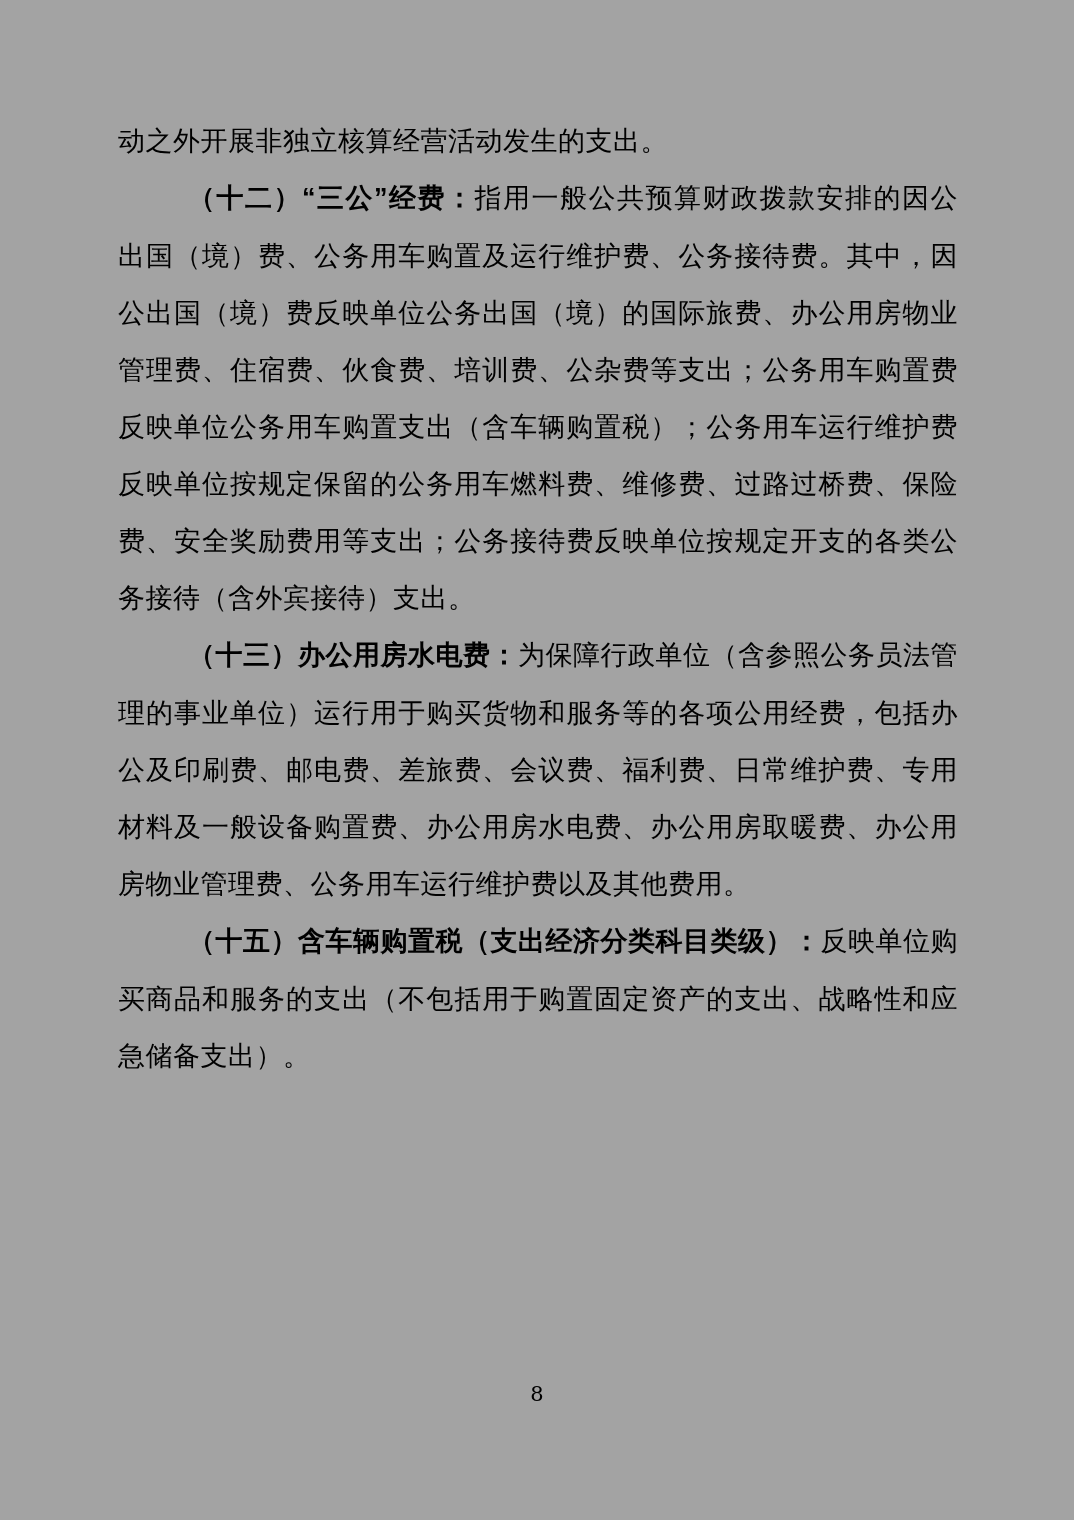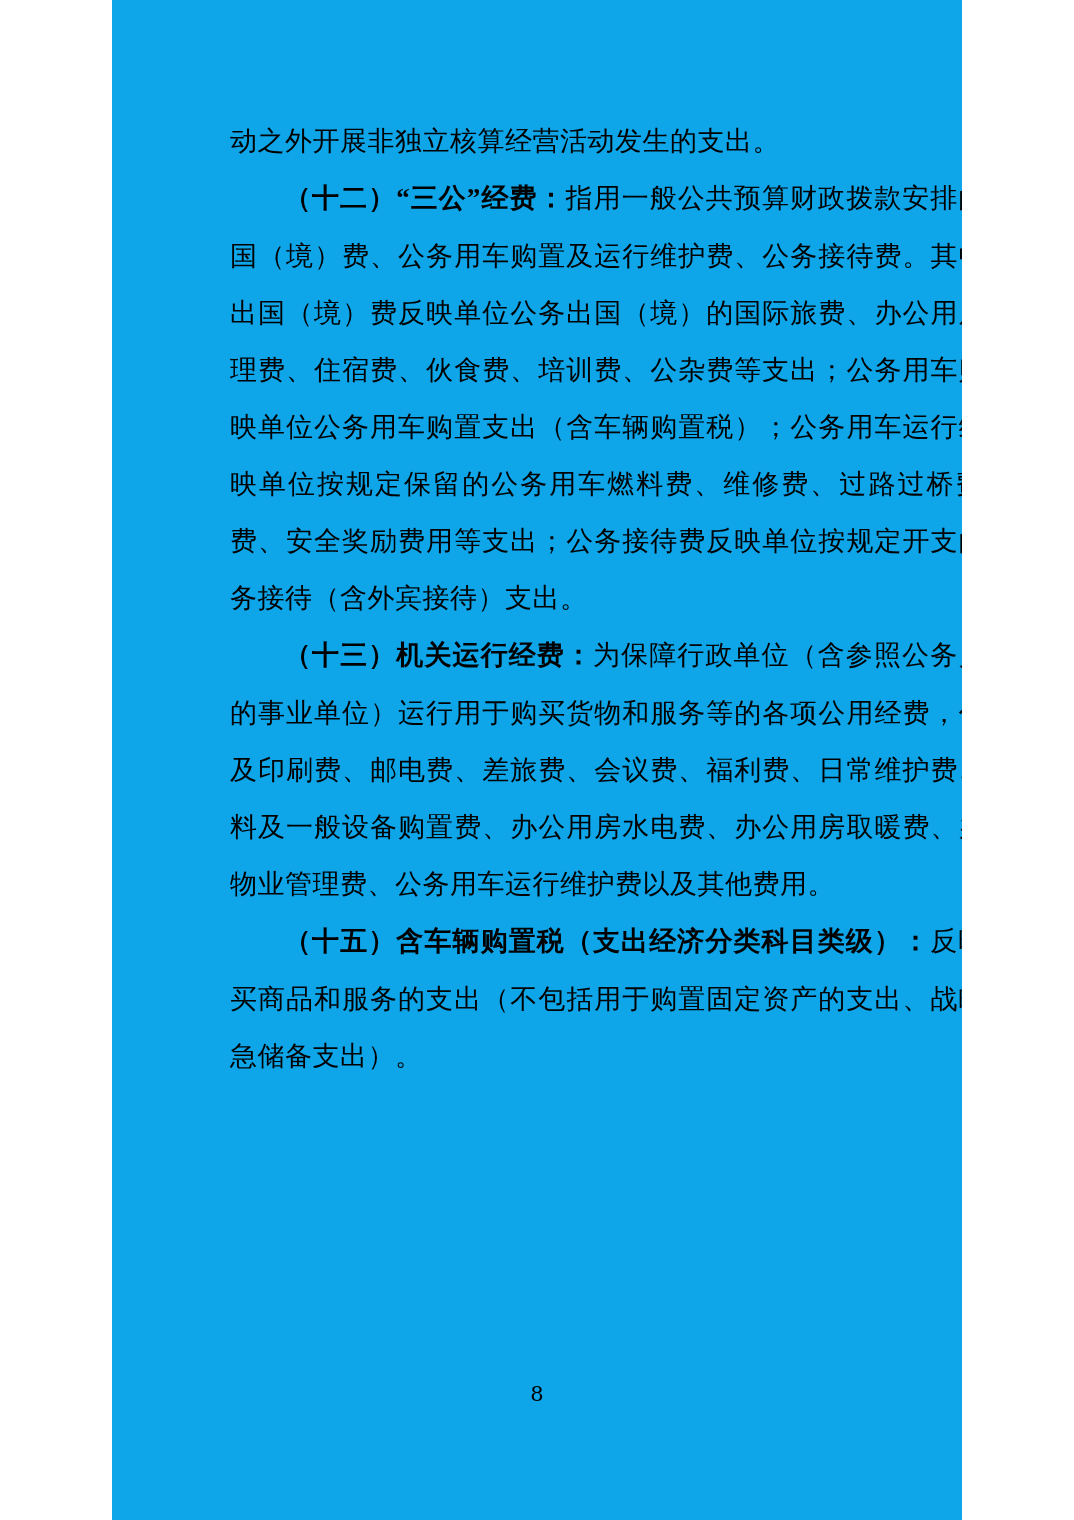--- a/index.html
+++ b/index.html
@@ -2,23 +2,23 @@
 <html><head>
 <meta charset="utf-8">
 <style>
   html, body {
     margin: 0;
     padding: 0;
     background: #ffffff;
   }
   .page {
     position: relative;
-    width: 850px;
+    width: 1074px;
     height: 1520px;
-    background: #0ea5e9;
+    background: #a3a3a3;
     margin: 0 auto;
     box-sizing: border-box;
     font-family: "DejaVu Serif", "Liberation Serif", serif;
     color: #000000;
     overflow: hidden;
   }
   .content {
     position: absolute;
     left: 118px;
     top: 112px;
@@ -33,21 +33,22 @@
     letter-spacing: 0.5px;
   }
   p.para + p.para {
     margin-top: 0px;
   }
   .indent {
     text-indent: 2em;
   }
   .lead {
     font-weight: 700;
-    font-family: Liberation Serif, serif;
+    font-family: Liberation Sans, sans-serif;
+    margin-left: 16px;
   }
   .pagenum {
     position: absolute;
     left: 0;
     right: 0;
     top: 1382px;
     text-align: center;
     font-size: 21px;
     font-family: "DejaVu Serif", "Liberation Serif", serif;
     color: #000000;
@@ -62,21 +63,21 @@
 
     <p class="para">
       <span>动之外开展非独立核算经营活动发生的支出。</span>
     </p>
 
     <p class="para indent">
       <span class="lead">（十二）“三公”经费：</span><span>指用一般公共预算财政拨款安排的因公出国（境）费、公务用车购置及运行维护费、公务接待费。其中，因公出国（境）费反映单位公务出国（境）的国际旅费、办公用房物业管理费、住宿费、伙食费、培训费、公杂费等支出；公务用车购置费反映单位公务用车购置支出（含车辆购置税）；公务用车运行维护费反映单位按规定保留的公务用车燃料费、维修费、过路过桥费、保险费、安全奖励费用等支出；公务接待费反映单位按规定开支的各类公务接待（含外宾接待）支出。</span>
     </p>
 
     <p class="para indent">
-      <span class="lead">（十三）机关运行经费：</span><span>为保障行政单位（含参照公务员法管理的事业单位）运行用于购买货物和服务等的各项公用经费，包括办公及印刷费、邮电费、差旅费、会议费、福利费、日常维护费、专用材料及一般设备购置费、办公用房水电费、办公用房取暖费、办公用房物业管理费、公务用车运行维护费以及其他费用。</span>
+      <span class="lead">（十三）办公用房水电费：</span><span>为保障行政单位（含参照公务员法管理的事业单位）运行用于购买货物和服务等的各项公用经费，包括办公及印刷费、邮电费、差旅费、会议费、福利费、日常维护费、专用材料及一般设备购置费、办公用房水电费、办公用房取暖费、办公用房物业管理费、公务用车运行维护费以及其他费用。</span>
     </p>
 
 
     <p class="para indent">
       <span class="lead">（十五）含车辆购置税（支出经济分类科目类级）：</span><span>反映单位购买商品和服务的支出（不包括用于购置固定资产的支出、战略性和应急储备支出）。</span>
     </p>
 
 
   </div>
 

